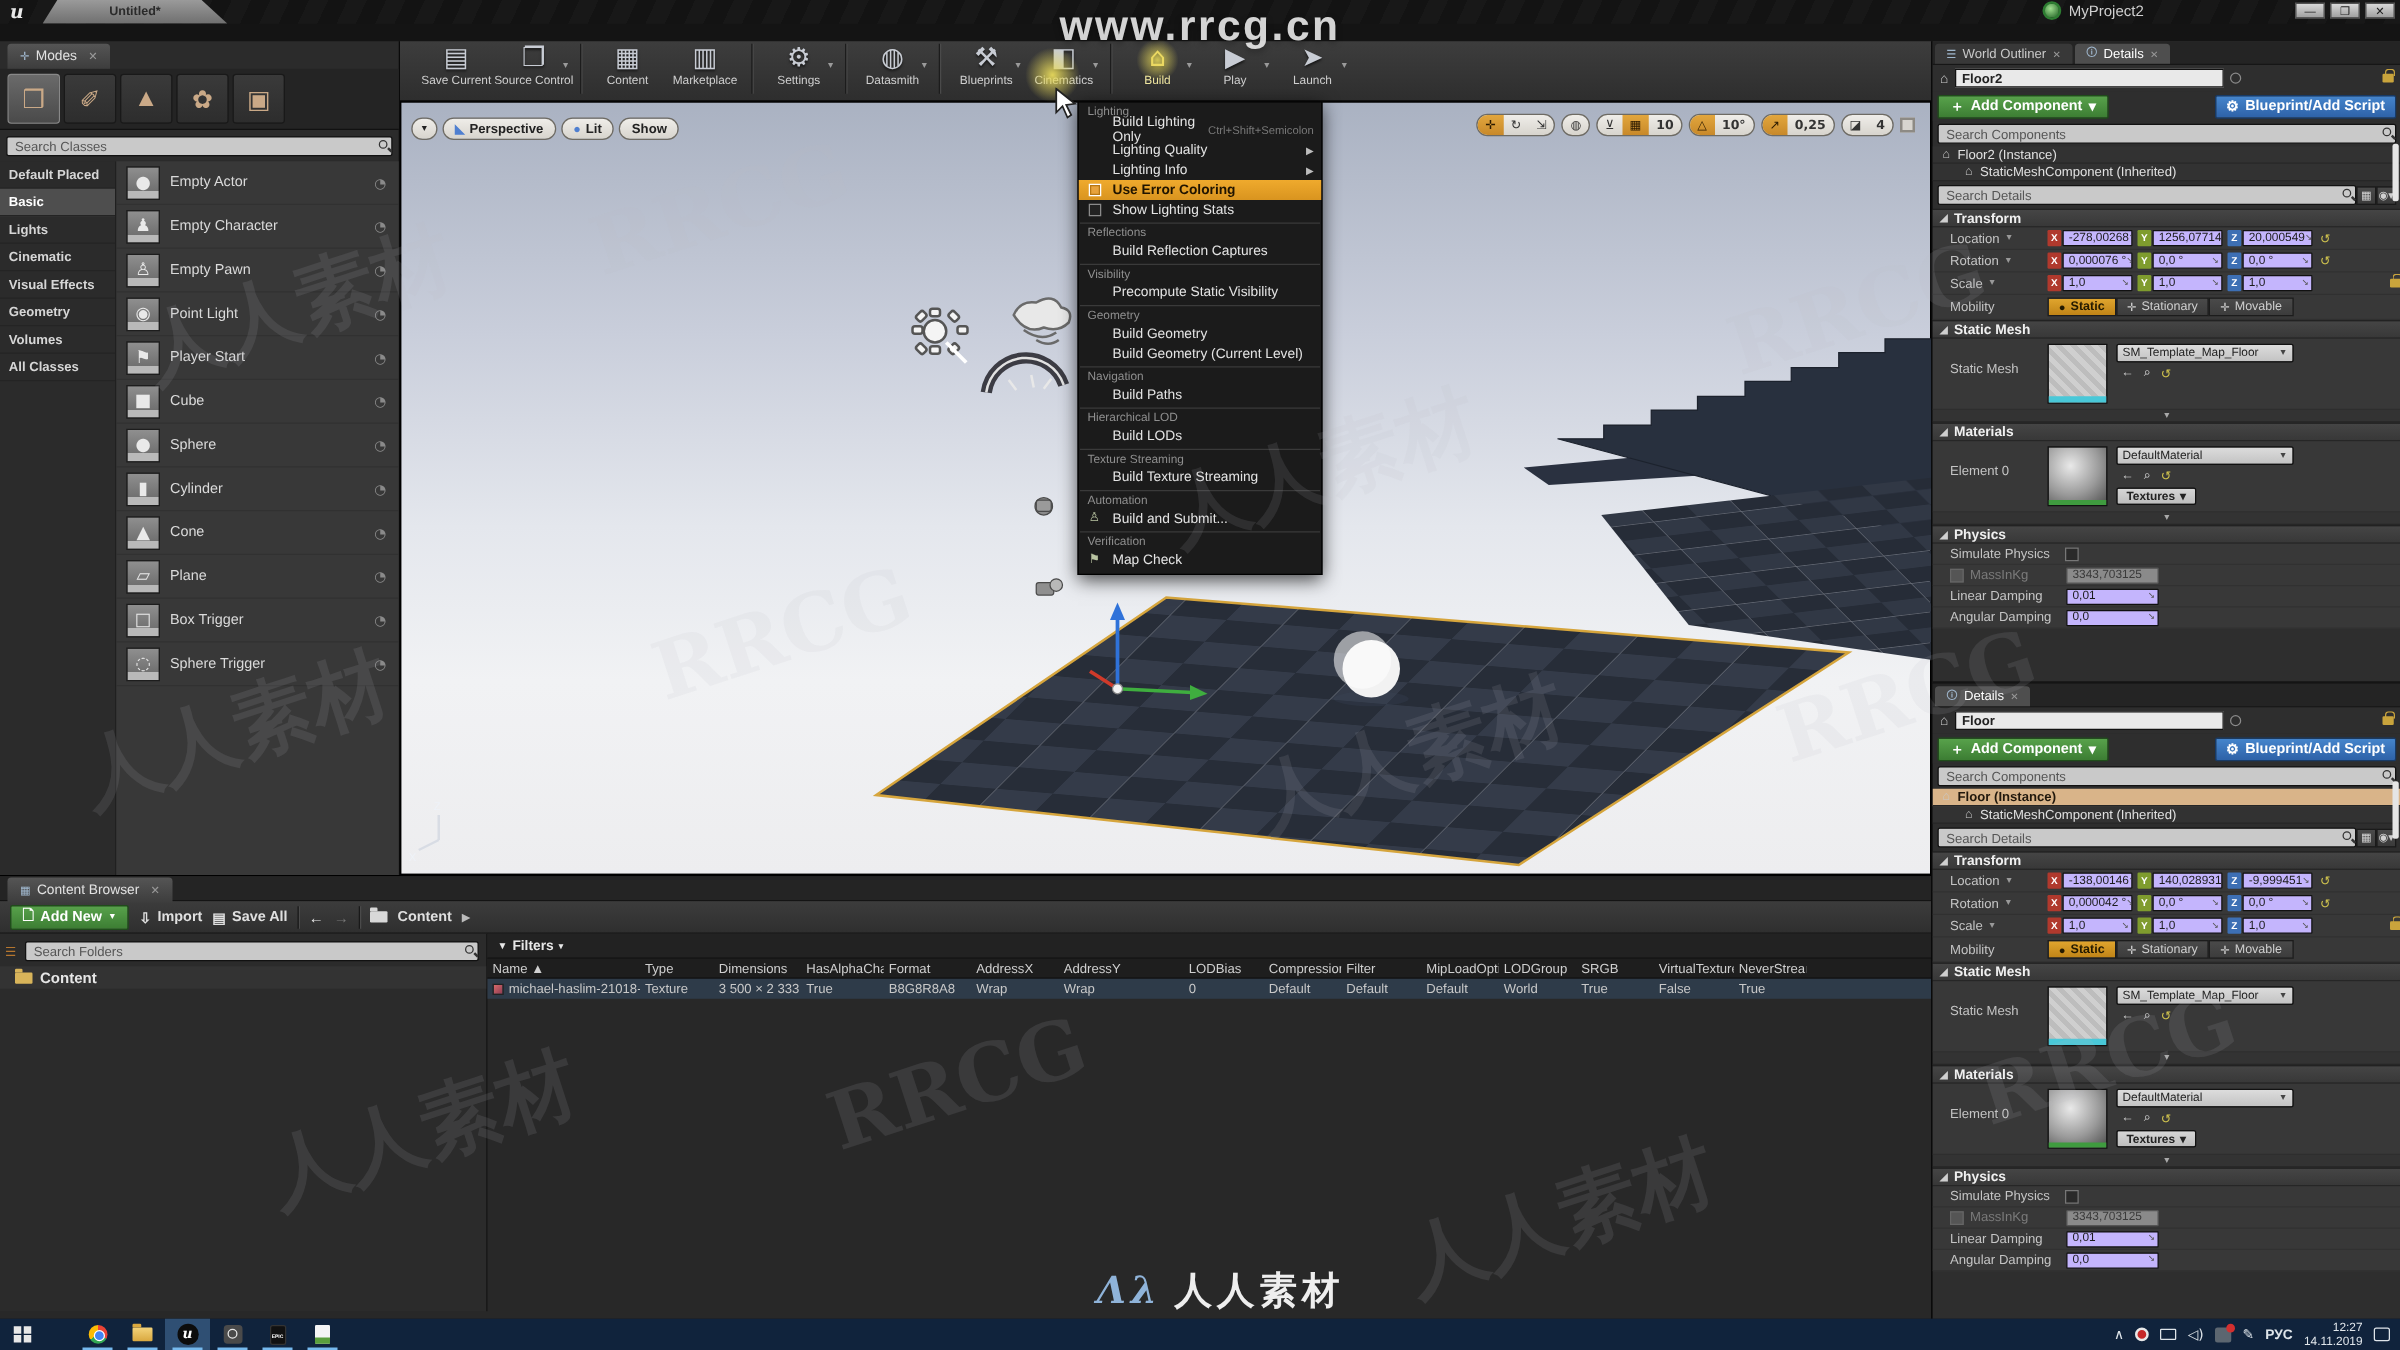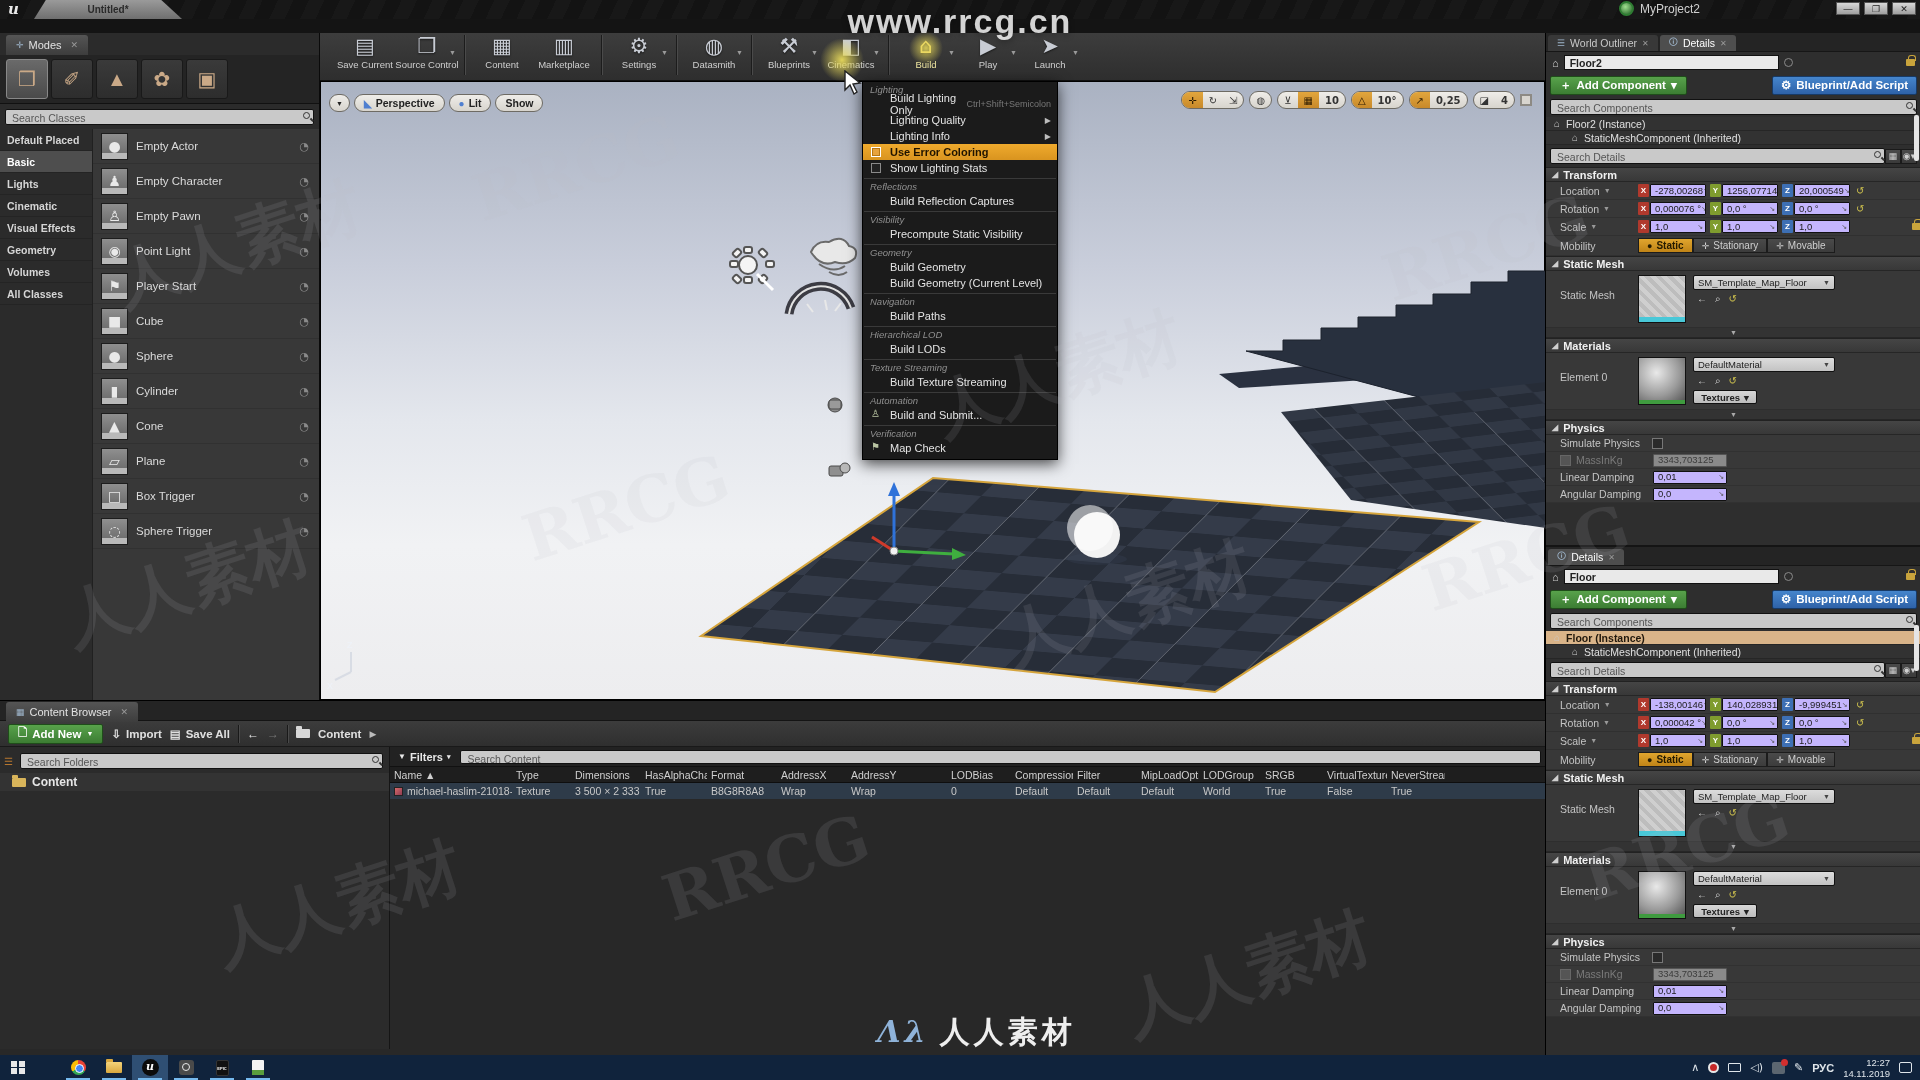--- a/index.html
+++ b/index.html
@@ -7,21 +7,21 @@
     font-family:"Liberation Sans", sans-serif; }
   #app { position:relative; width:1920px; height:1080px; background:#141414; }
 
   
   #titlebar { position:absolute; left:0; top:0; width:1920px; height:19px;
     background:repeating-linear-gradient(115deg,#181818 0 14px,#131313 14px 28px); }
   .ue-logo { position:absolute; left:8px; top:0px; color:#e9e9e9; font:italic bold 15px "DejaVu Serif",serif; }
   .doc-tab { position:absolute; left:34px; top:0; width:148px; height:19px;
     background:linear-gradient(#9a9a9a,#6f6f6f); clip-path:polygon(0 100%,8% 0,86% 0,100% 100%);
     color:#2a2a2a; font-size:10px; text-align:center; line-height:19px; font-weight:bold;}
-  #proj-badge { position:absolute; right:220px; top:1px; display:flex; align-items:center; gap:6px; color:#cfcfcf; font-size:12px;}
+  #proj-badge { position:absolute; right:205px; top:1px; display:flex; align-items:center; gap:6px; color:#cfcfcf; font-size:12px;}
   .proj-circle { width:15px; height:15px; border-radius:50%; background:radial-gradient(circle at 40% 35%,#9fe08f,#1d5b21); border:2px solid #2e7d32;}
   .win-btns { position:absolute; right:4px; top:2px; display:flex; gap:4px; }
   .win-btn { width:24px; height:13px; background:linear-gradient(#d8d8d8,#9f9f9f); color:#222;
     font-size:9px; line-height:12px; text-align:center; border:1px solid #555; }
   #menubar { position:absolute; left:0; top:19px; width:1920px; height:14px; background:#1c1c1c; display:flex; gap:26px; padding-left:10px; }
   .menu-item { color:#cfcfcf; font-size:11px; line-height:14px; }
 
   
   #modes { position:absolute; left:0; top:33px; width:320px; height:667px; background:#2b2b2b; border-right:1px solid #0a0a0a; }
   .panel-tab { display:inline-flex; align-items:center; gap:5px; height:20px; padding:0 10px;
@@ -170,21 +170,21 @@
   .chk { width:11px; height:11px; background:#2a2a2a; border:1px solid #777; }
   .chk.dim { background:#555; border-color:#666; }
   .vbox.dis { background:#8a8a8a; color:#3b3b3b; border-color:#555; width:74px;}
   .vbox.phys { width:74px; }
   .vthumb { position:absolute; right:1px; width:5px; background:#e5e5e5; border-radius:2px;}
 
   
   #buildmenu { position:absolute; left:862px; top:81px; width:196px; background:#1b1b1b; border:1px solid #000;
     box-shadow:0 4px 14px rgba(0,0,0,.7); z-index:40; padding-bottom:3px;}
   .bm-div { border-top:1px solid #3a3a3a; margin:2px 1px 0 1px; }
-  .bm-h { color:#8f8f8f; font-size:9.5px; padding:2px 0 1px 7px;font-style:italic; }
+  .bm-h { color:#8f8f8f; font-size:9.5px; padding:2px 0 1px 7px; }
   .bm-item { position:relative; height:16px; display:flex; align-items:center; color:#e4e4e4; font-size:11px; padding-left:27px; padding-right:6px;}
   .bm-item .sc { margin-left:auto; color:#787878; font-size:9px; }
   .bm-item .sub { margin-left:auto; color:#bdbdbd; font-size:8px; }
   .bm-item .cb { position:absolute; left:8px; top:3px; width:10px; height:10px; border:1px solid #8a8a8a; background:#222;}
   .bm-item.hl { background:linear-gradient(#efaa2d,#d9941f); color:#201400; font-weight:bold; }
   .bm-item.hl .cb { border-color:#fff; background:#e8a33d; box-shadow:inset 0 0 0 1px #b77714;}
   .bm-item .gi { position:absolute; left:8px; top:1px; font-size:10px; color:#b9c4a2;}
 
   
   #taskbar { position:absolute; left:0; top:1055px; width:1920px; height:25px; background:#10233c; display:flex; align-items:center; z-index:45;}
@@ -642,21 +642,20 @@
           <span>Content</span>
         </div>
       </div>
       <div id="cb-right">
         <div id="cb-filter-row">
           <span class="filters-btn">
             <span style="font-size:8px;">▼</span>
             <span>Filters</span>
               <span style="font-size:7px;">▾</span>
           </span>
-          <div class="search-input" style="position:relative;">Search Content</div>
         </div>
         <div class="cb-hrow" id="cb-headers">
             <span class="cb-hcell" style="width: 122px;">Name ▲</span>
             <span class="cb-hcell" style="width: 59px;">Type</span>
             <span class="cb-hcell" style="width: 70px;">Dimensions</span>
             <span class="cb-hcell" style="width: 66px;">HasAlphaChanne</span>
             <span class="cb-hcell" style="width: 70px;">Format</span>
             <span class="cb-hcell" style="width: 70px;">AddressX</span>
             <span class="cb-hcell" style="width: 100px;">AddressY</span>
             <span class="cb-hcell" style="width: 64px;">LODBias</span>

